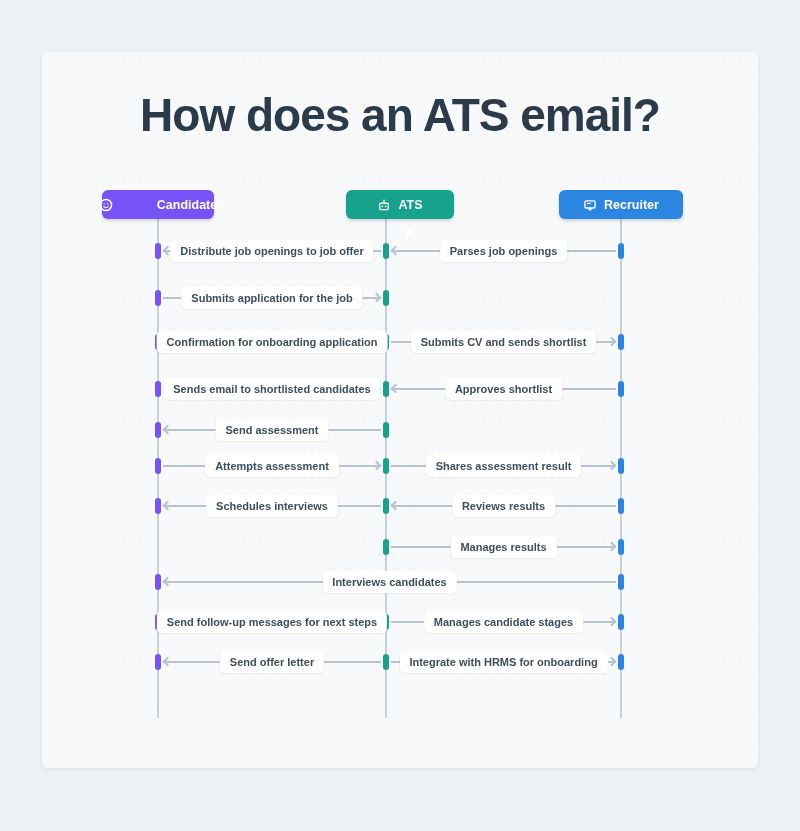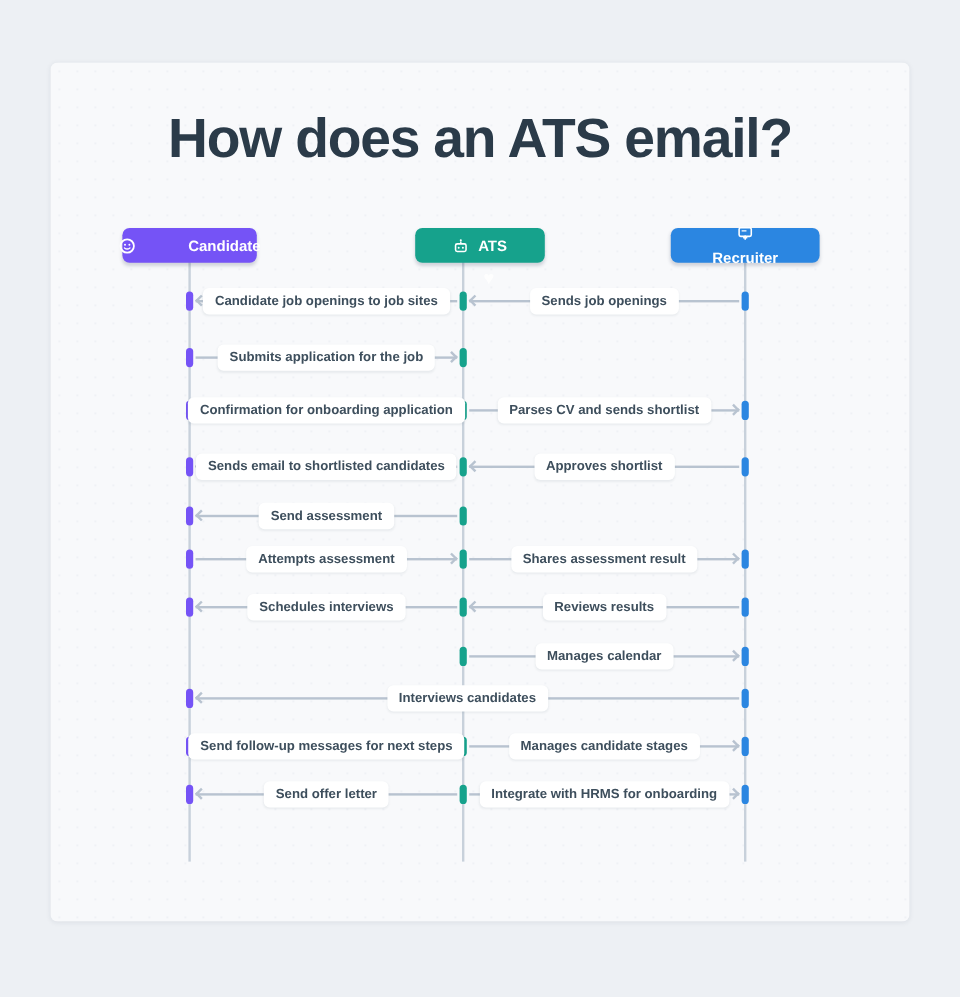--- a/index.html
+++ b/index.html
@@ -34,21 +34,21 @@
     position:absolute; top:138px; height:29px;
     display:flex; align-items:center; justify-content:center; gap:7px;
     border-radius:6px;
     color:#FFFFFF; font-size:12.5px; font-weight:700;
     box-shadow:0 2px 3px rgba(25,40,70,0.18);
     cursor:default;
   }
   .actor svg { display:block; }
   .actor-candidate { left:60px;  width:112px; background:#7553F6;gap:44px; }
   .actor-ats       { left:304px; width:108px; background:#16A28C; }
-  .actor-recruiter { left:517px; width:124px; background:#2B86E1;flex-direction:column; }
+  .actor-recruiter { left:517px; width:124px; background:#2B86E1; }
 
   
   .lifeline {
     position:absolute; top:166px; width:2px; height:500px;
     background:#C8D1DB;
   }
   .lifeline-candidate { left:115px; }
   .lifeline-ats       { left:343px; }
   .lifeline-recruiter { left:578px; }
 
@@ -184,41 +184,41 @@
     <div class="tick r" style="top:406px"></div>
     <div class="tick r" style="top:446px"></div>
     <div class="tick r" style="top:487px"></div>
     <div class="tick r" style="top:522px"></div>
     <div class="tick r" style="top:562px"></div>
     <div class="tick r" style="top:602px"></div>
 
     <div class="arrow" style="top:199px;left:121px;width:218px">
       <div class="shaft"></div>
         <div class="head head-left"></div>
-      <div class="pill">Candidate job openings to job sites</div>
+      <div class="pill">Distribute job openings to job offer</div>
     </div>
     <div class="arrow" style="top:199px;left:349px;width:225px">
       <div class="shaft"></div>
         <div class="head head-left"></div>
-      <div class="pill">Sends  job openings</div>
+      <div class="pill">Parses  job openings</div>
     </div>
     <div class="arrow" style="top:246px;left:121px;width:218px">
       <div class="shaft"></div>
         <div class="head head-right"></div>
       <div class="pill">Submits application for the job</div>
     </div>
     <div class="arrow" style="top:290px;left:121px;width:218px">
       <div class="shaft"></div>
         <div class="head head-left"></div>
       <div class="pill">Confirmation for onboarding application</div>
     </div>
     <div class="arrow" style="top:290px;left:349px;width:225px">
       <div class="shaft"></div>
         <div class="head head-right"></div>
-      <div class="pill">Parses CV and sends shortlist</div>
+      <div class="pill">Submits CV and sends shortlist</div>
     </div>
     <div class="arrow" style="top:337px;left:121px;width:218px">
       <div class="shaft"></div>
         <div class="head head-left"></div>
       <div class="pill">Sends email to shortlisted candidates</div>
     </div>
     <div class="arrow" style="top:337px;left:349px;width:225px">
       <div class="shaft"></div>
         <div class="head head-left"></div>
       <div class="pill">Approves shortlist</div>
@@ -244,21 +244,21 @@
       <div class="pill">Schedules interviews</div>
     </div>
     <div class="arrow" style="top:454px;left:349px;width:225px">
       <div class="shaft"></div>
         <div class="head head-left"></div>
       <div class="pill">Reviews results</div>
     </div>
     <div class="arrow" style="top:495px;left:349px;width:225px">
       <div class="shaft"></div>
         <div class="head head-right"></div>
-      <div class="pill">Manages calendar</div>
+      <div class="pill">Manages results</div>
     </div>
     <div class="arrow" style="top:530px;left:121px;width:453px">
       <div class="shaft"></div>
         <div class="head head-left"></div>
       <div class="pill">Interviews candidates</div>
     </div>
     <div class="arrow" style="top:570px;left:121px;width:218px">
       <div class="shaft"></div>
         <div class="head head-left"></div>
       <div class="pill">Send follow-up messages for next steps</div>

